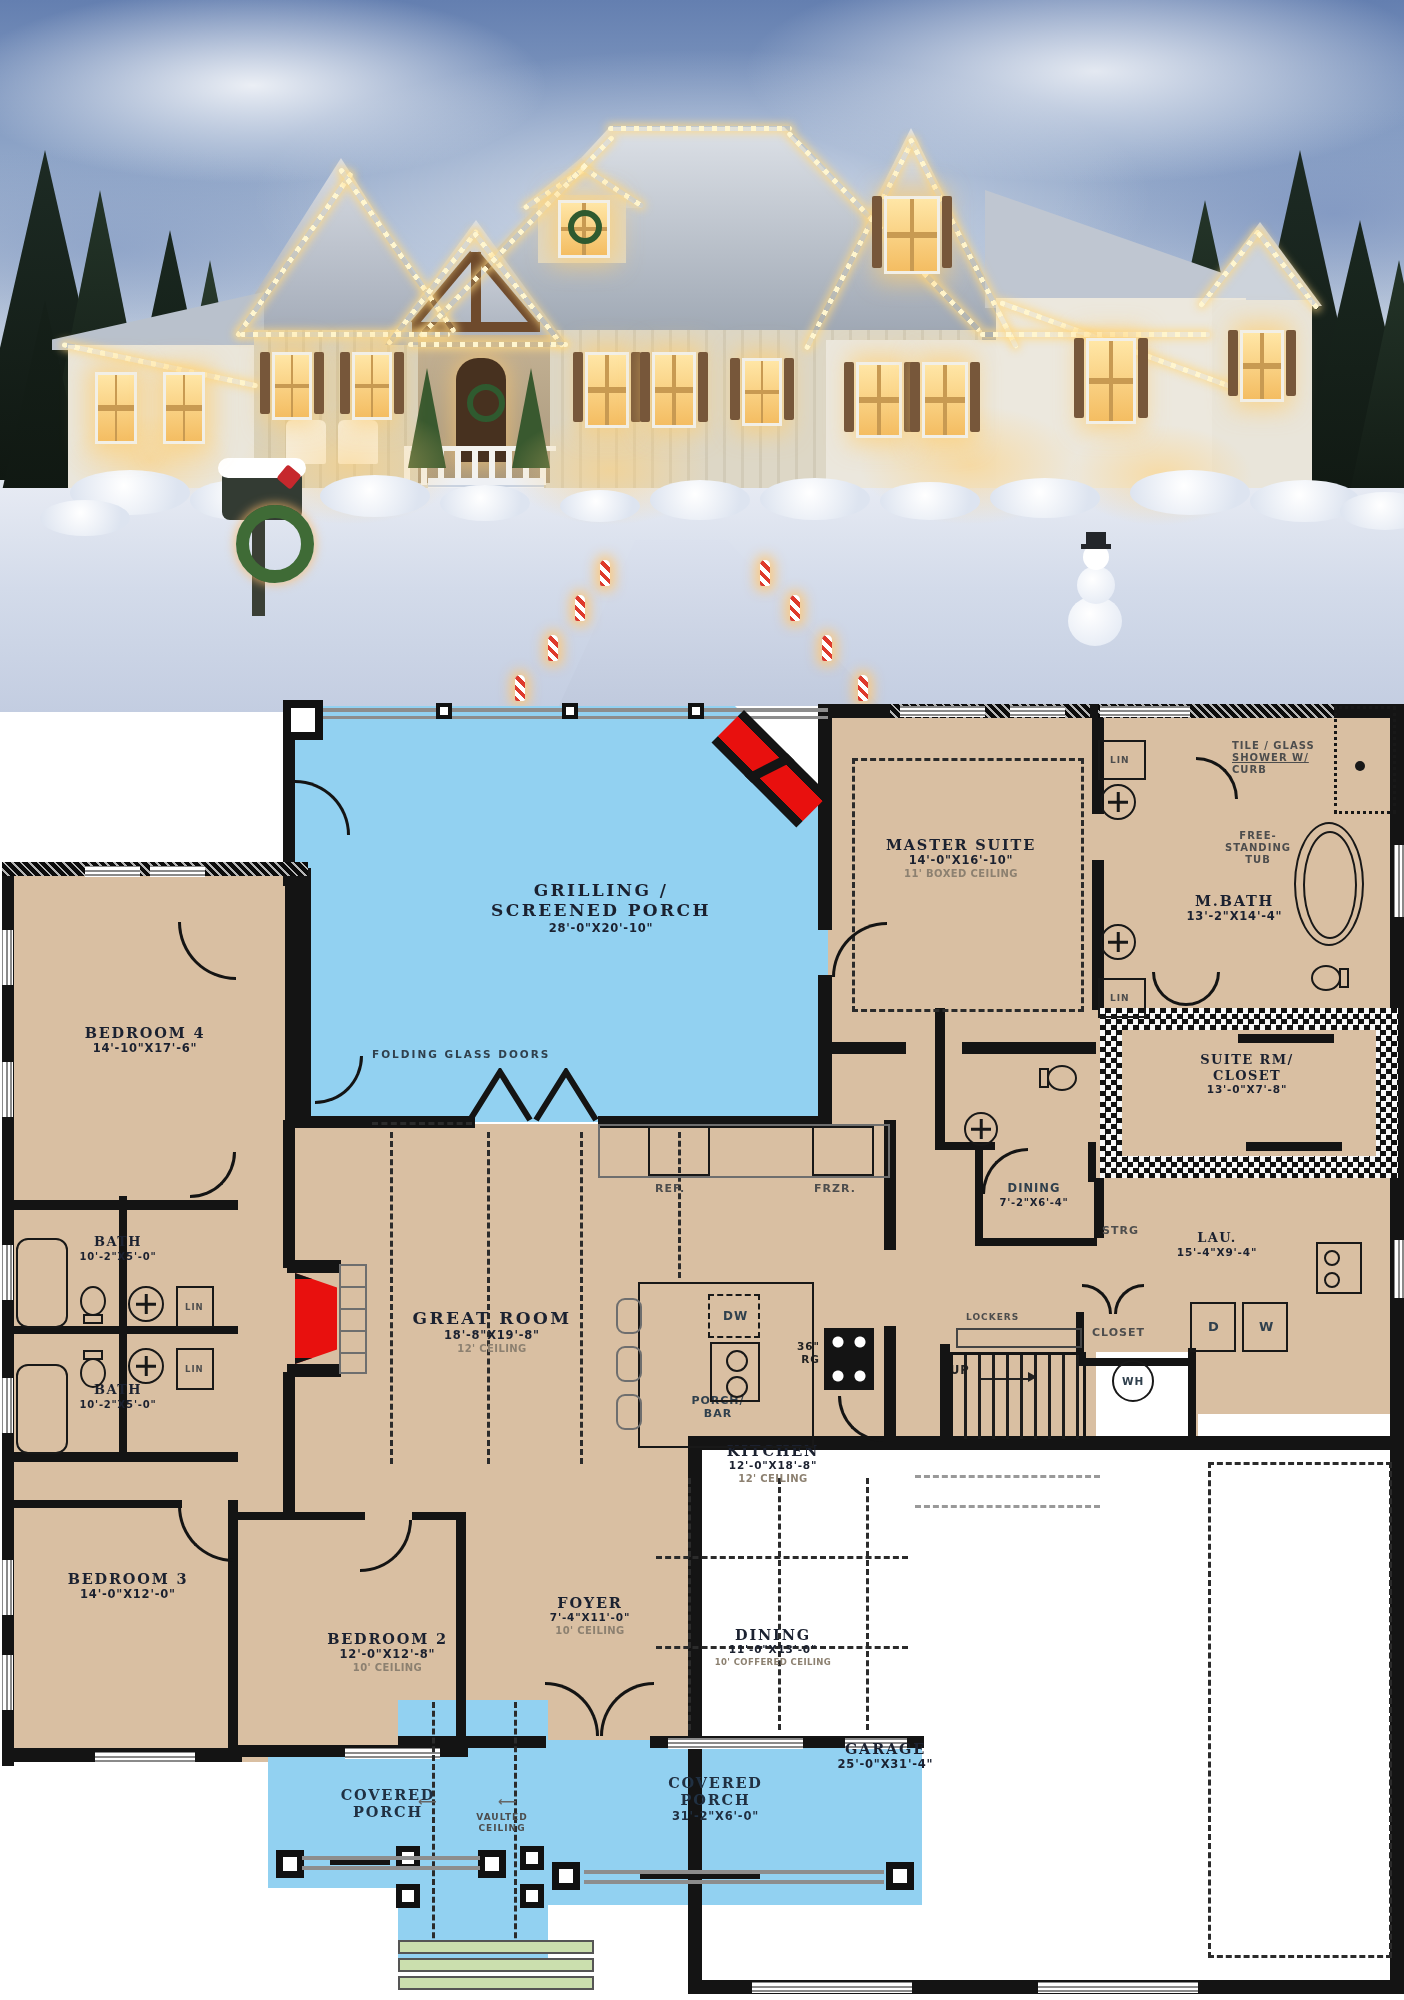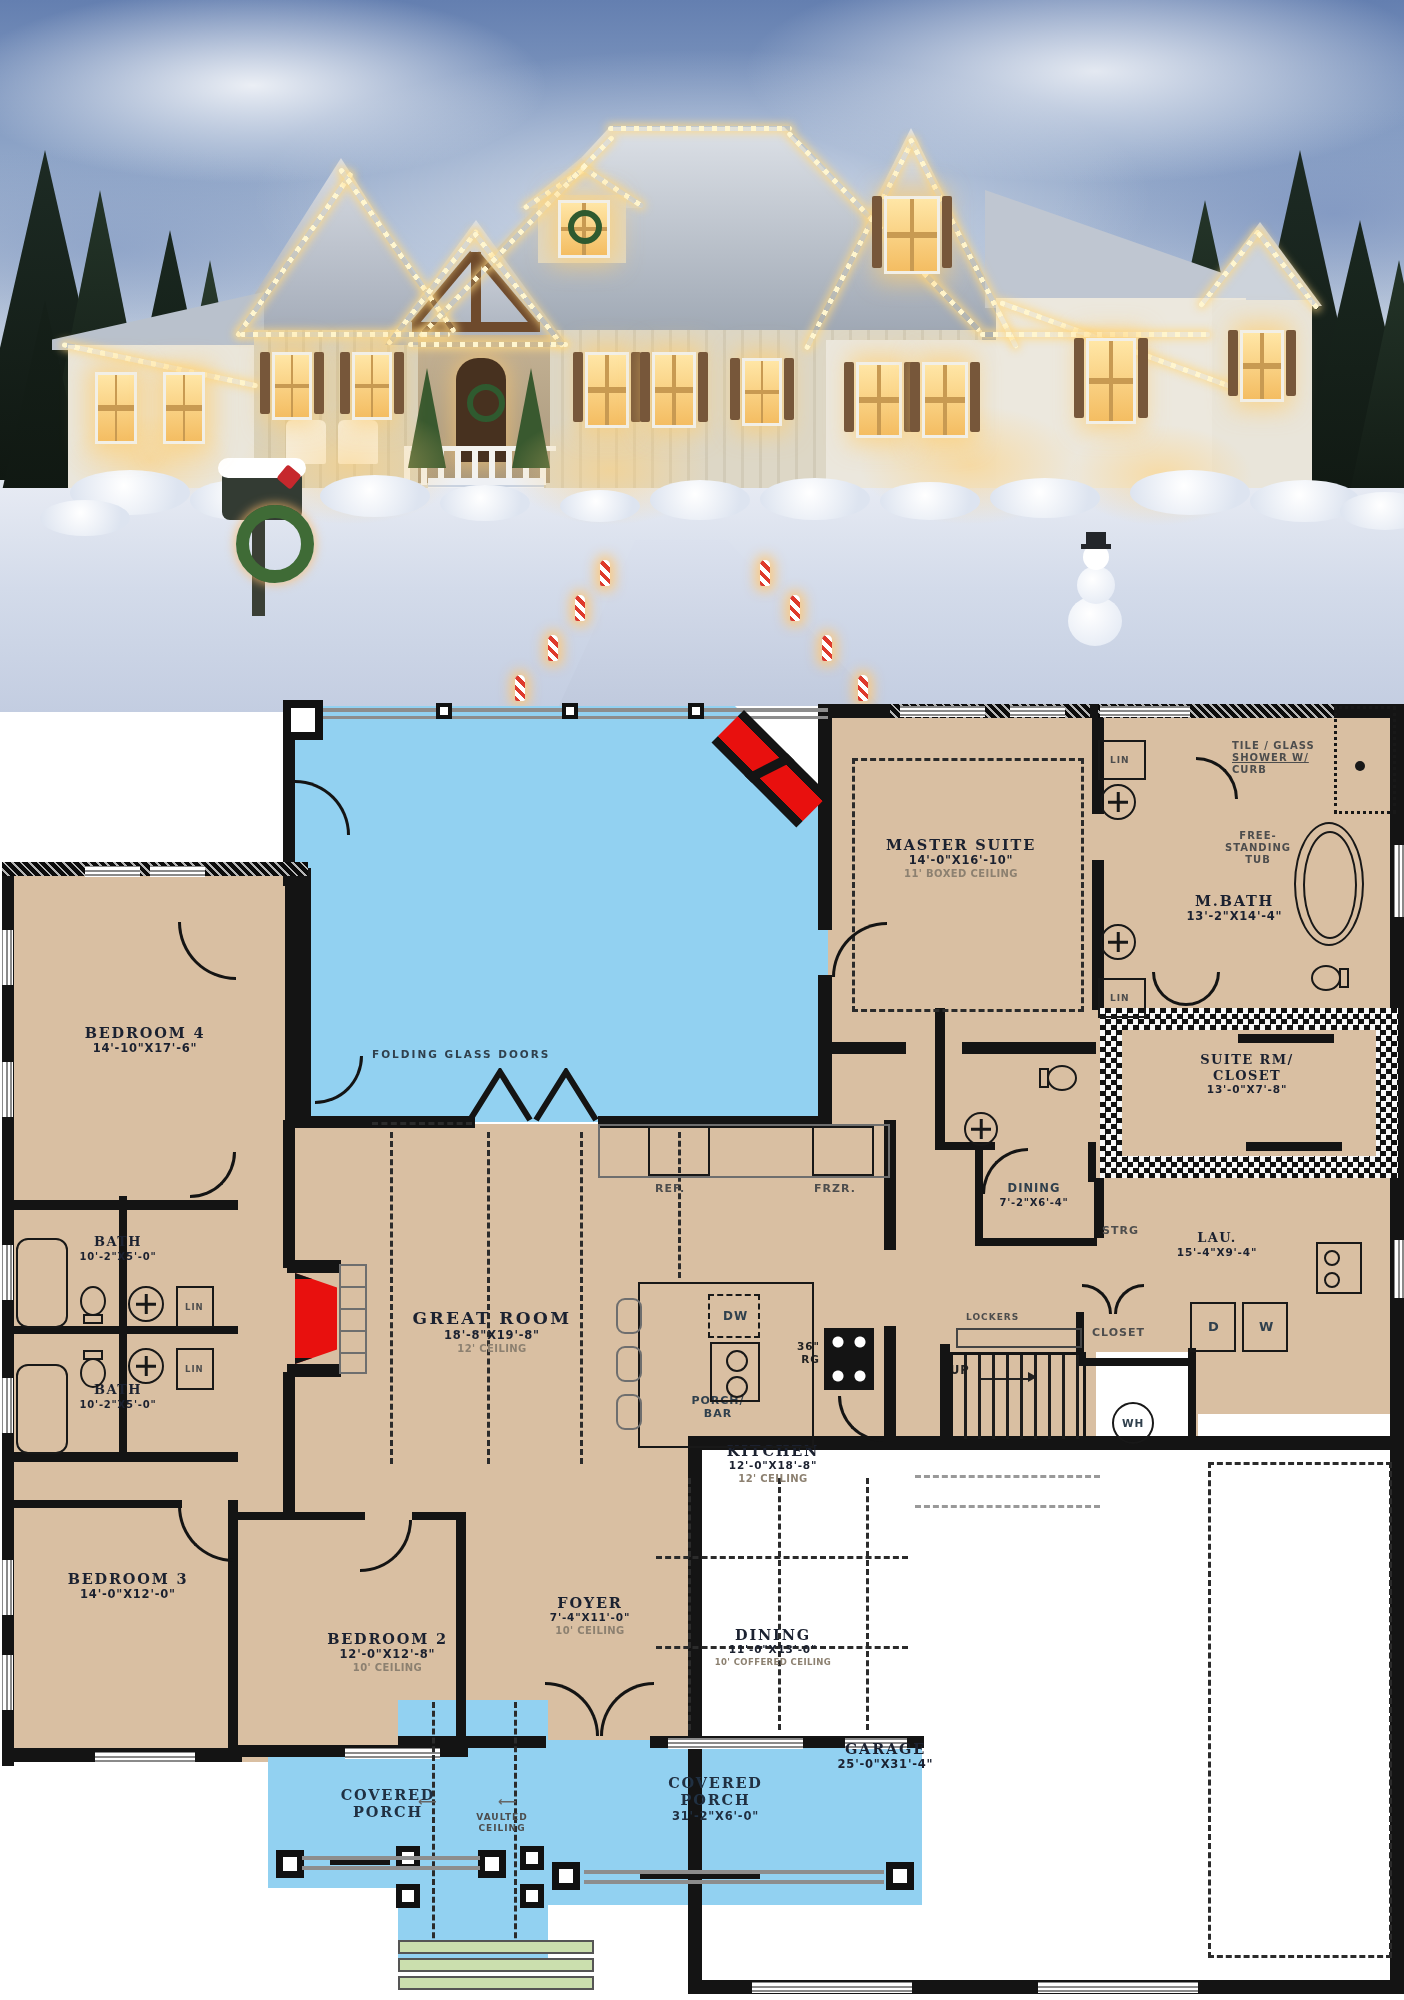--- a/index.html
+++ b/index.html
@@ -371,20 +371,25 @@
     <div class="wall" style="left:287px;top:1260px;width:54px;height:13px;"></div>
     <div class="wall" style="left:287px;top:1364px;width:54px;height:13px;"></div>
     <div class="abs" style="left:295px;top:1273px;width:42px;height:91px;background:#e8100e;clip-path:polygon(0 0,100% 16%,100% 84%,0 100%);border-top:6px solid #141414;border-bottom:6px solid #141414;box-sizing:border-box;"></div>
     <div class="grayfix" style="left:339px;top:1264px;width:28px;height:110px;background:repeating-linear-gradient(180deg,transparent 0 20px,#6e6e6e 20px 22px);"></div>
 
     <svg style="position:absolute;left:468px;top:1068px;" width="136" height="54" viewBox="0 0 136 54">
       <polyline points="2,52 32,4 62,52" fill="none" stroke="#141414" stroke-width="6"></polyline>
       <polyline points="68,52 98,4 128,52" fill="none" stroke="#141414" stroke-width="6"></polyline>
     </svg>
 
+    <div class="rlabel" style="left:436px;top:880px;width:330px;">
+      <div class="rname">GRILLING /</div>
+      <div class="rname">SCREENED PORCH</div>
+      <div class="rdims">28'-0"X20'-10"</div>
+    </div>
     <div class="slabel dk" style="left:372px;top:1048px;width:220px;letter-spacing:2px;font-size:10.5px;">FOLDING GLASS DOORS</div>
 
     <div class="rlabel" style="left:826px;top:836px;width:270px;">
       <div class="rname md">MASTER SUITE</div>
       <div class="rdims">14'-0"X16'-10"</div>
       <div class="rnote">11' BOXED CEILING</div>
     </div>
 
     <div class="rlabel" style="left:1152px;top:892px;width:165px;">
       <div class="rname md">M.BATH</div>
@@ -507,21 +512,21 @@
     <div class="fixture" style="left:176px;top:1348px;width:38px;height:42px;">
         <span class="slabel" style="left:7px;top:14px;font-size:8.5px;">LIN</span>
       </div>
 
     <div class="fixture" style="left:1190px;top:1302px;width:46px;height:50px;">
         <span class="slabel dk" style="left:16px;top:15px;font-size:13px;">D</span>
       </div>
     <div class="fixture" style="left:1242px;top:1302px;width:46px;height:50px;">
         <span class="slabel dk" style="left:15px;top:15px;font-size:13px;">W</span>
       </div>
-    <div class="fixture" style="left:1112px;top:1402px;width:42px;height:42px;border-radius:50%;">
+    <div class="fixture" style="left:1112px;top:1360px;width:42px;height:42px;border-radius:50%;">
         <span class="slabel dk" style="left:8px;top:13px;font-size:10.5px;">WH</span>
       </div>
     <div class="fixture" style="left:708px;top:1294px;width:52px;height:44px;border-style:dashed;border-width:2px;">
         <span class="slabel dk" style="left:13px;top:13px;font-size:12px;">DW</span>
       </div>
 
     <div class="grayfix" style="left:598px;top:1124px;width:292px;height:54px;"></div>
     <div class="fixture" style="left:648px;top:1126px;width:62px;height:50px;"></div>
     <div class="fixture" style="left:812px;top:1126px;width:62px;height:50px;"></div>
     <div class="fixture" style="left:638px;top:1282px;width:176px;height:166px;border-width:2px;"></div>

